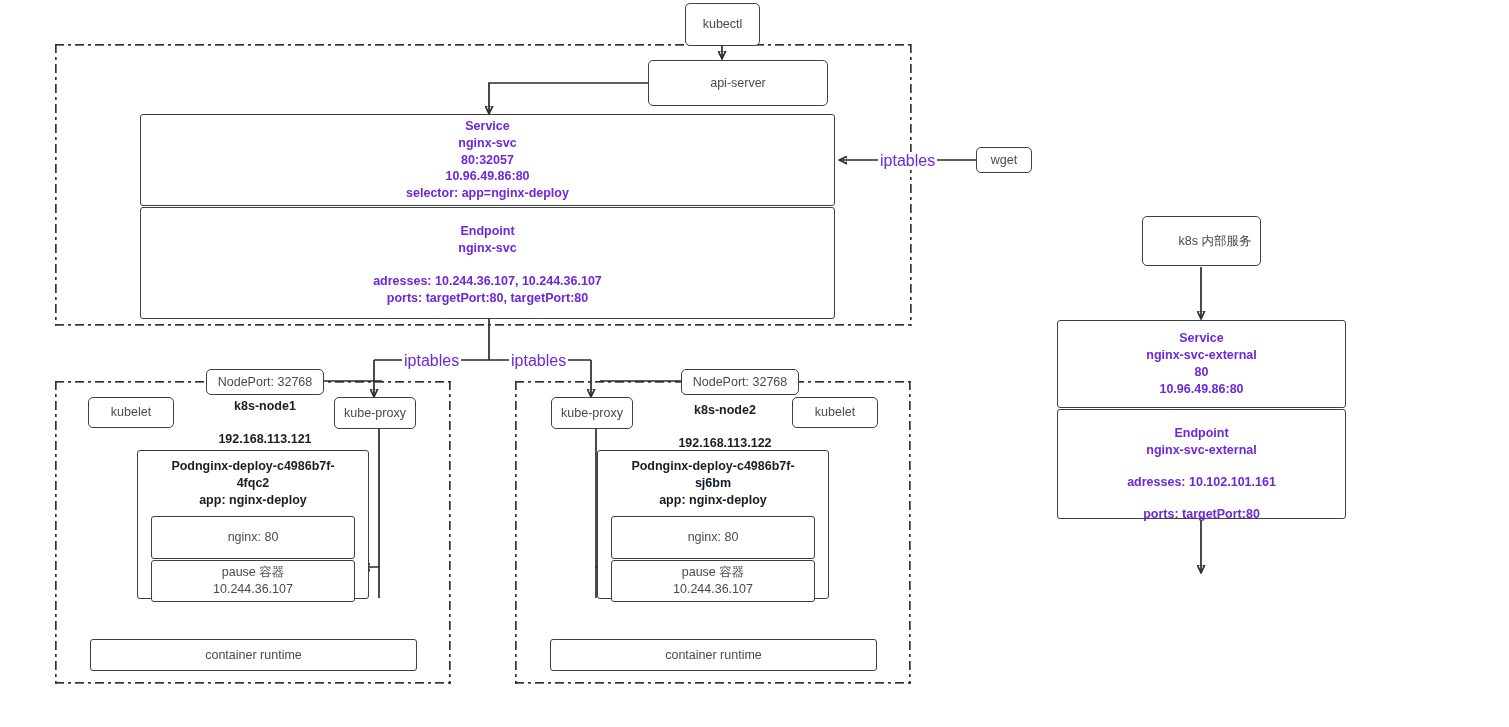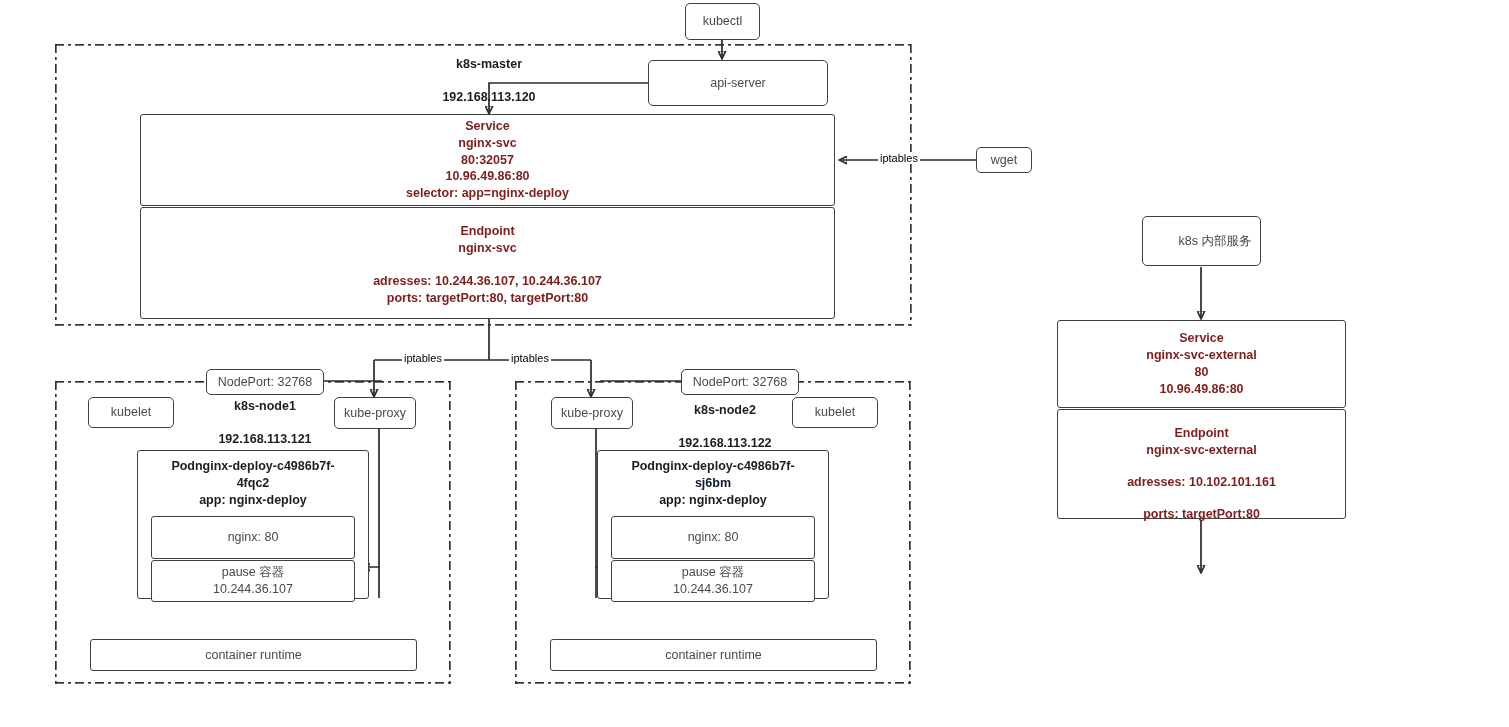--- a/index.html
+++ b/index.html
@@ -25,21 +25,21 @@
     flex-direction: column;
     align-items: center;
     justify-content: center;
     text-align: center;
     color: #4a4a4a;
     font-size: 12.5px;
     line-height: 1.35;
     z-index: 5;
   }
   .box.sq { border-radius: 3px; }
-  .box.bold { font-weight: bold; color: #7f1d1d; }
+  .box.bold { font-weight: bold; color: #6d28d9; }
   .box .l { display: block; }
   .region-dashdot {
     position: absolute;
     box-sizing: border-box;
     z-index: 1;
     background:
       repeating-linear-gradient(90deg,#333 0 9px,transparent 9px 13px,#333 13px 16px,transparent 16px 20px) top left/100% 1.7px no-repeat,
       repeating-linear-gradient(90deg,#333 0 9px,transparent 9px 13px,#333 13px 16px,transparent 16px 20px) bottom left/100% 1.7px no-repeat,
       repeating-linear-gradient(180deg,#333 0 9px,transparent 9px 13px,#333 13px 16px,transparent 16px 20px) top left/1.7px 100% no-repeat,
       repeating-linear-gradient(180deg,#333 0 9px,transparent 9px 13px,#333 13px 16px,transparent 16px 20px) top right/1.7px 100% no-repeat;
@@ -52,22 +52,22 @@
     color: #1d1d1d;
     font-weight: bold;
     font-size: 12.5px;
     line-height: 1.32;
     z-index: 6;
     white-space: pre-line;
   }
   .label {
     position: absolute;
     background: #ffffff;
-    color: #000000;
-    font-size: 11px;
+    color: #6d28d9;
+    font-size: 16px;
     padding: 0 2px;
     z-index: 7;
     white-space: nowrap;
   }
   svg.wires {
     position: absolute;
     left: 0; top: 0;
     width: 1509px; height: 727px;
     z-index: 3;
     pointer-events: none;
@@ -119,35 +119,32 @@
     <line x1="379" y1="567" x2="379" y2="598"></line>
 
     <polyline points="596,429 596,567 612,567" marker-end="url(#ah)"></polyline>
     <line x1="596" y1="567" x2="596" y2="598"></line>
 
     <line x1="1201" y1="267" x2="1201" y2="318" marker-end="url(#ah)"></line>
 
     <line x1="1201" y1="520" x2="1201" y2="572" marker-end="url(#ah)"></line>
   </svg>
 
-  <div class="box" style="left:685px; top:3px; width:75px; height:37px;">
+  <div class="box" style="left:685px; top:3px; width:75px; height:43px;">
     <span class="l">kubectl</span>
   </div>
 
   <div class="box" style="left:648px; top:60px; width:180px; height:46px;">
     <span class="l">api-server</span>
   </div>
 
   <div class="box" style="left:976px; top:147px; width:56px; height:26px;">
     <span class="l">wget</span>
   </div>
 
-  <div class="ftext" style="left:399px; top:56px; width:180px;"><span>k8s-master</span><br>
-    <span>192.168.113.120</span>
-  </div>
 
   <div class="box sq bold" style="left:140px; top:114px; width:695px; height:92px; font-size:12.5px;">
     <span class="l">Service</span>
     <span class="l">nginx-svc</span>
     <span class="l">80:32057</span>
     <span class="l">10.96.49.86:80</span>
     <span class="l">selector: app=nginx-deploy</span>
   </div>
 
   <div class="box sq bold" style="left:140px; top:207px; width:695px; height:112px; font-size:12.5px; justify-content:flex-start; padding-top:15px;">

